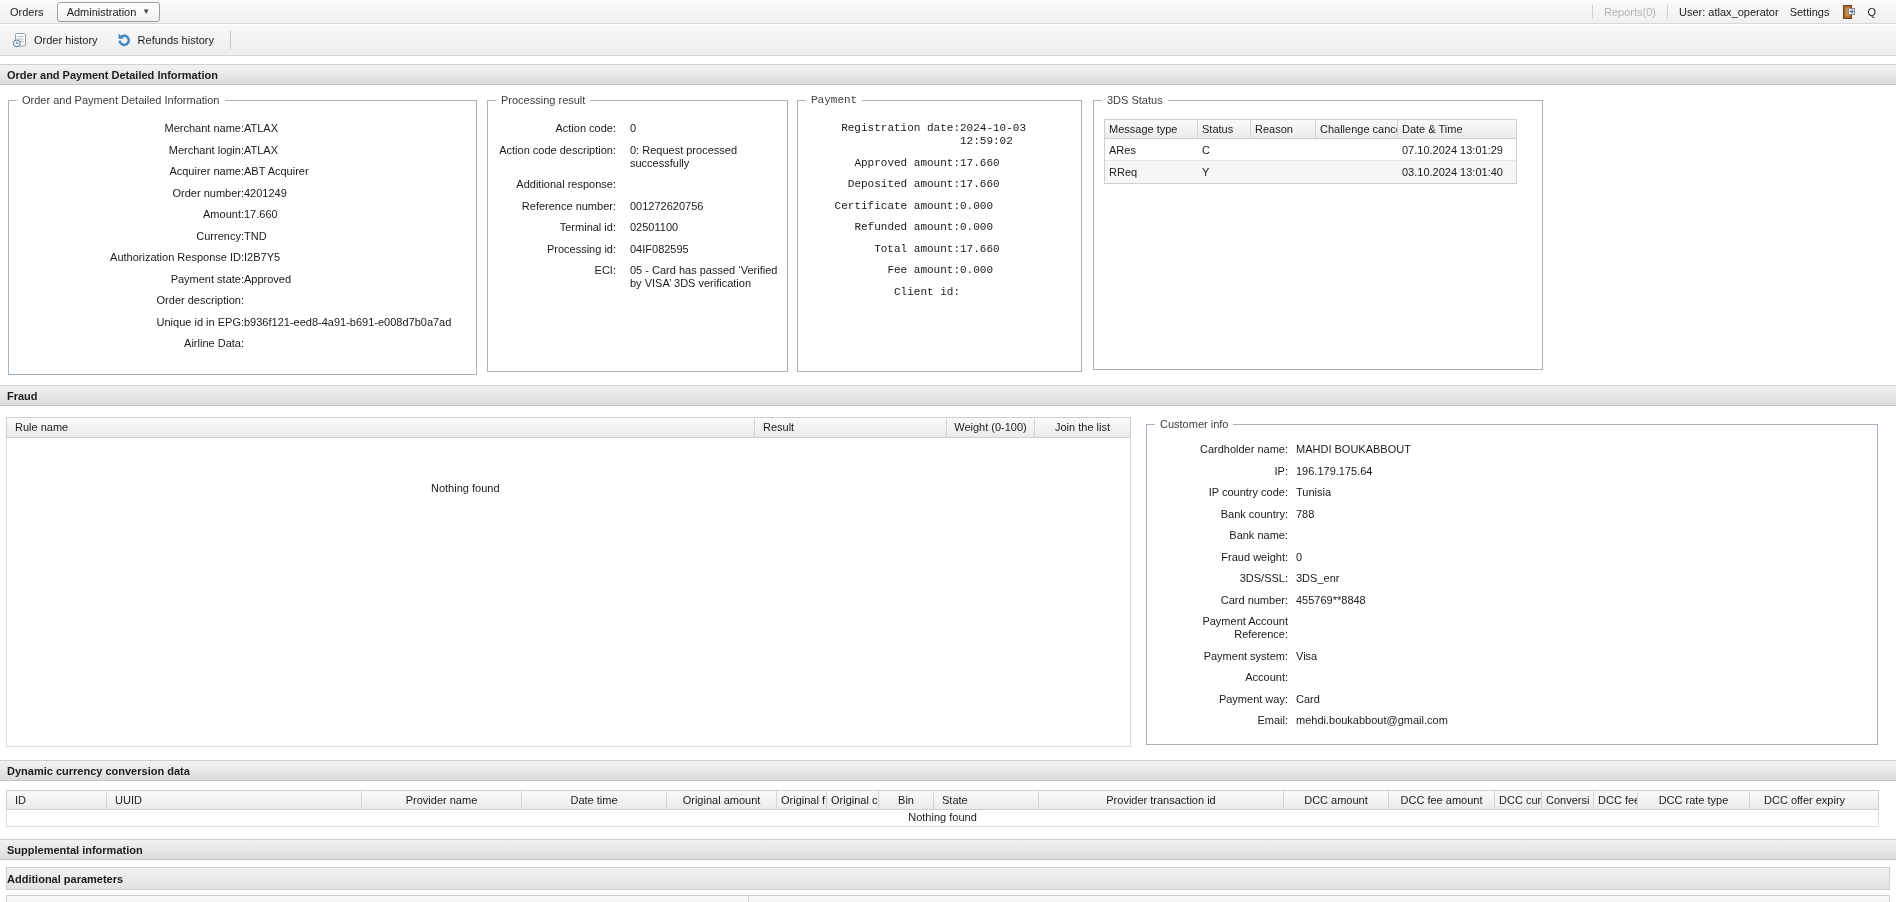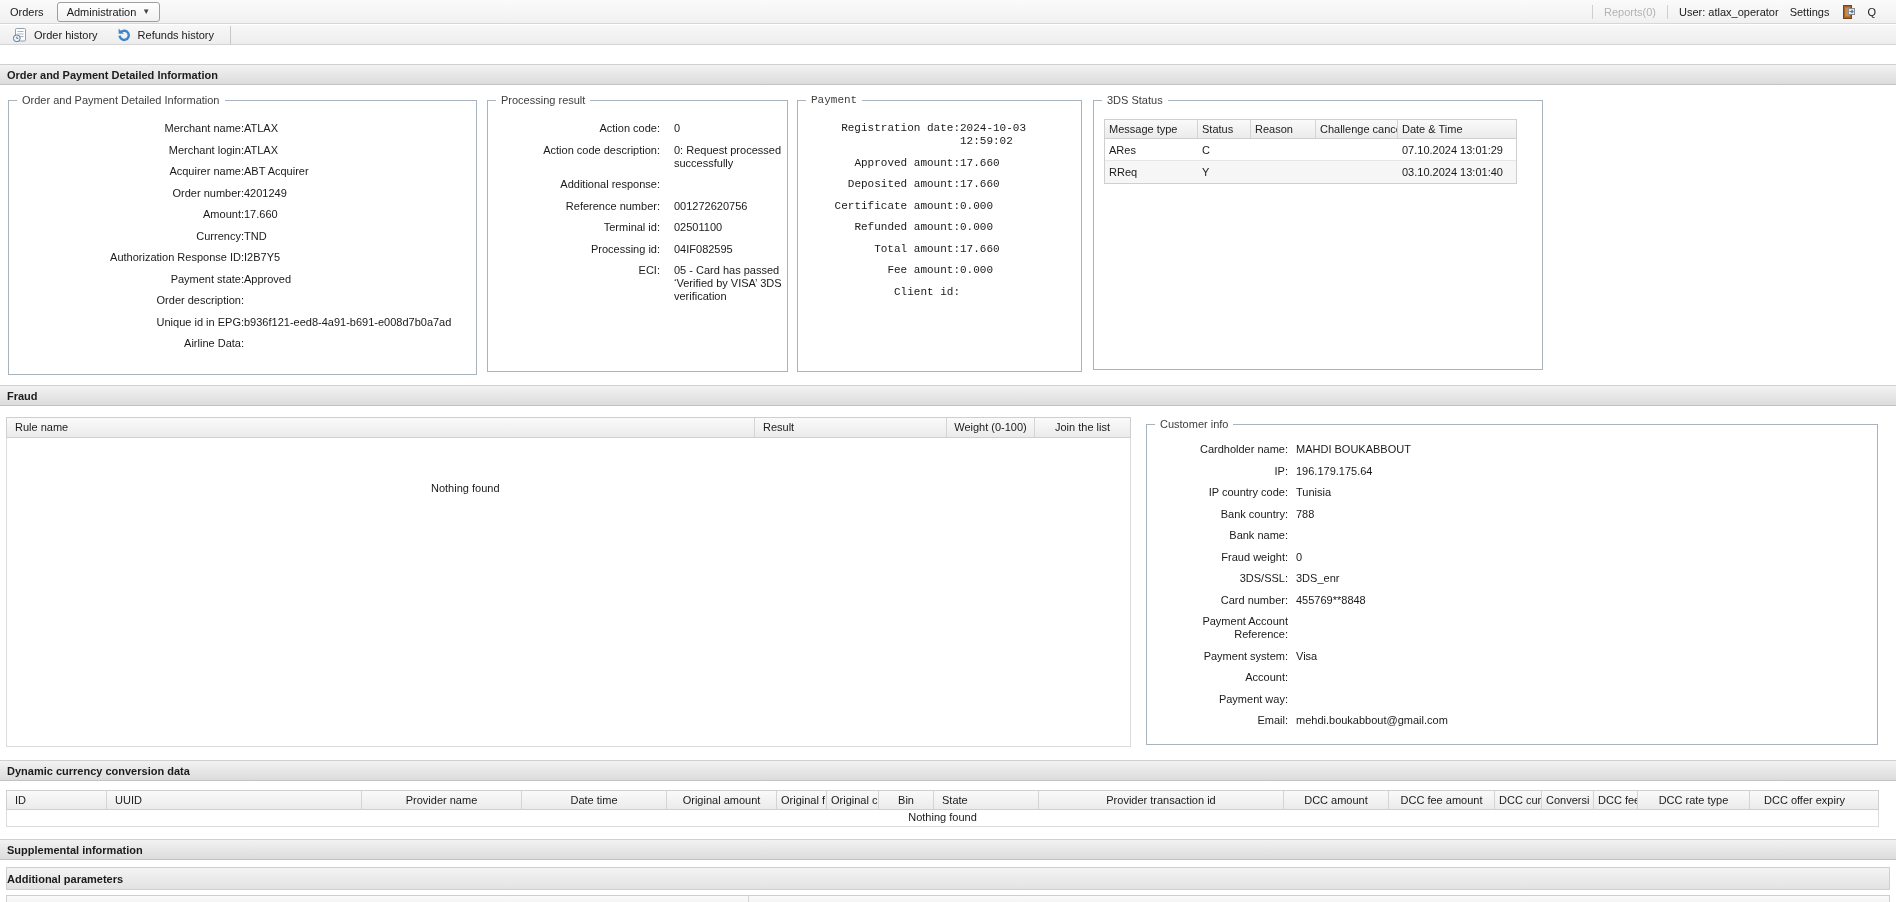--- a/index.html
+++ b/index.html
@@ -15,21 +15,21 @@
   .menu-left { position:absolute; left:10px; top:0; height:24px; display:flex; align-items:center; gap:13px; }
   .menu-item { cursor:default; }
   .admin-btn { display:flex; align-items:center; gap:6px; height:20px; padding:0 9px;
     background:linear-gradient(#ffffff,#f1f1f1); border:1px solid #9e9e9e; border-radius:3px; }
   .caret { font-size:8px; color:#444; line-height:1; }
   .menu-right { position:absolute; left:1592px; top:0; height:24px; display:flex; align-items:center; gap:11px; white-space:nowrap; }
   .msep { width:1px; height:14px; background:#cfcfcf; }
   .reports { color:#b3b3b3; }
 
   
-  .toolbar { position:absolute; top:25px; left:0; width:1896px; height:20px;
+  .toolbar { position:absolute; top:25px; left:0; width:1896px; height:31px;
     background:linear-gradient(#f8f8f8,#ededed); border-bottom:1px solid #d4d4d4;
     display:flex; align-items:center; padding-left:7px; gap:8px; }
   .tb-item { display:flex; align-items:center; gap:6px; padding:3px 5px; border-radius:2px; }
   .tb-sep { width:1px; height:18px; background:#c7c7c7; margin-left:3px; }
   .icon16 { width:16px; height:16px; display:block; }
 
   
   .bar { position:absolute; left:0; width:1896px; height:21px;
     background:linear-gradient(#f2f2f2,#dcdcdc); border-top:1px solid #d0d0d0; border-bottom:1px solid #c2c2c2;
     display:flex; align-items:center; padding-left:7px; font-weight:bold; color:#1c1c1c; }
@@ -42,21 +42,21 @@
   .frow { display:flex; margin-bottom:8.5px; line-height:13px; min-height:13px; }
   .flabel { flex:none;text-align:right; }
   .fvalue { flex:1; }
   #fs-order  { left:8px;    top:100px; width:469px; height:275px; }
   #fs-proc   { left:487px;  top:100px; width:301px; height:272px; }
   #fs-pay    { left:797px;  top:100px; width:285px; height:272px;font-family:Liberation Mono, monospace; }
   #fs-3ds    { left:1093px; top:100px; width:450px; height:270px; }
   #fs-cust   { left:1146px; top:424px; width:732px; height:321px; }
   #fs-order .flabel { width:227px; }
   #fs-order .fvalue { white-space:nowrap; }
-  #fs-proc  .flabel { width:134px; padding-right:14px;margin-left:44px; }
+  #fs-proc  .flabel { width:134px; padding-right:14px; }
   #fs-pay   .flabel { width:154px; }
   #fs-cust  .fields { left:12px; top:18px; }
   #fs-cust  .flabel { width:137px; padding-right:8px; }
 
   
   .tds-table { position:absolute; left:10px; top:18px; width:413px; border:1px solid #cfcfcf; background:#fff; }
   .thead { display:flex; background:linear-gradient(#fafafa,#ebebeb); border-bottom:1px solid #cfcfcf; }
   .thead .th { padding:3px 4px; border-right:1px solid #d4d4d4; white-space:nowrap; overflow:hidden; color:#222; }
   .tds-table .th:nth-of-type(1){ width:93px; } .tds-table .th:nth-of-type(2){ width:53px; }
   .tds-table .th:nth-of-type(3){ width:65px; } .tds-table .th:nth-of-type(4){ width:82px; }
@@ -415,20 +415,21 @@
         <span class="fvalue">Visa</span>
       </div>
 
       <div class="frow">
         <span class="flabel">Account:</span>
         <span class="fvalue"></span>
       </div>
 
       <div class="frow">
         <span class="flabel">Payment way:</span>
+        <span class="fvalue">Card</span>
       </div>
 
       <div class="frow">
         <span class="flabel">Email:</span>
         <span class="fvalue">mehdi.boukabbout@gmail.com</span>
       </div>
     </div>
 </div>
 
 <div class="bar" id="dccbar">Dynamic currency conversion data</div>

